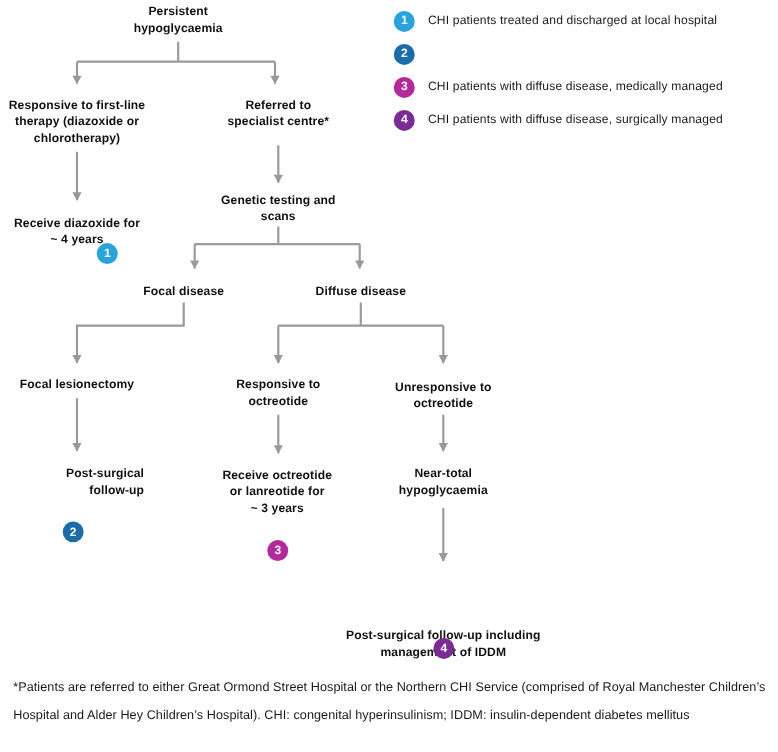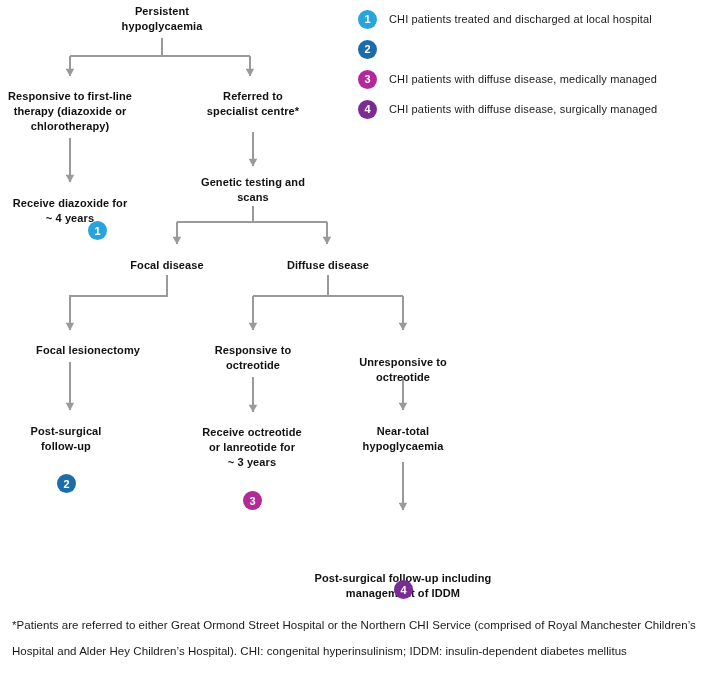--- a/index.html
+++ b/index.html
@@ -142,29 +142,29 @@
 <div class="node" style="left:-5px; top:196px; width:150px;">Receive diazoxide for
 ~ 4 years</div>
 
 <div class="node" style="left:178px; top:175px; width:150px;">Genetic testing and
 scans</div>
 
 <div class="node" style="left:107px; top:258px; width:120px;">Focal disease</div>
 
 <div class="node" style="left:263px; top:258px; width:130px;">Diffuse disease</div>
 
-<div class="node" style="left:0px; top:343px; width:140px;text-align:right;">Focal lesionectomy</div>
+<div class="node" style="left:0px; top:343px; width:140px;">Focal lesionectomy</div>
 
 <div class="node" style="left:188px; top:343px; width:130px;">Responsive to
 octreotide</div>
 
-<div class="node" style="left:333px; top:355px; width:140px;">Unresponsive to
+<div class="node" style="left:333px; top:345px; width:140px;">Unresponsive to
 octreotide</div>
 
-<div class="node" style="left:1px; top:424px; width:130px;">Post-surgical
+<div class="node" style="left:1px; top:424px; width:130px;text-align:right;">Post-surgical
 follow-up</div>
 
 <div class="node" style="left:182px; top:425px; width:140px;">Receive octreotide
 or lanreotide for
 ~ 3 years</div>
 
 <div class="node" style="left:333px; top:424px; width:140px;">Near-total
 hypoglycaemia</div>
 
 <div class="node" style="left:283px; top:523px; width:240px;margin-top:48px;">Post-surgical follow-up including

